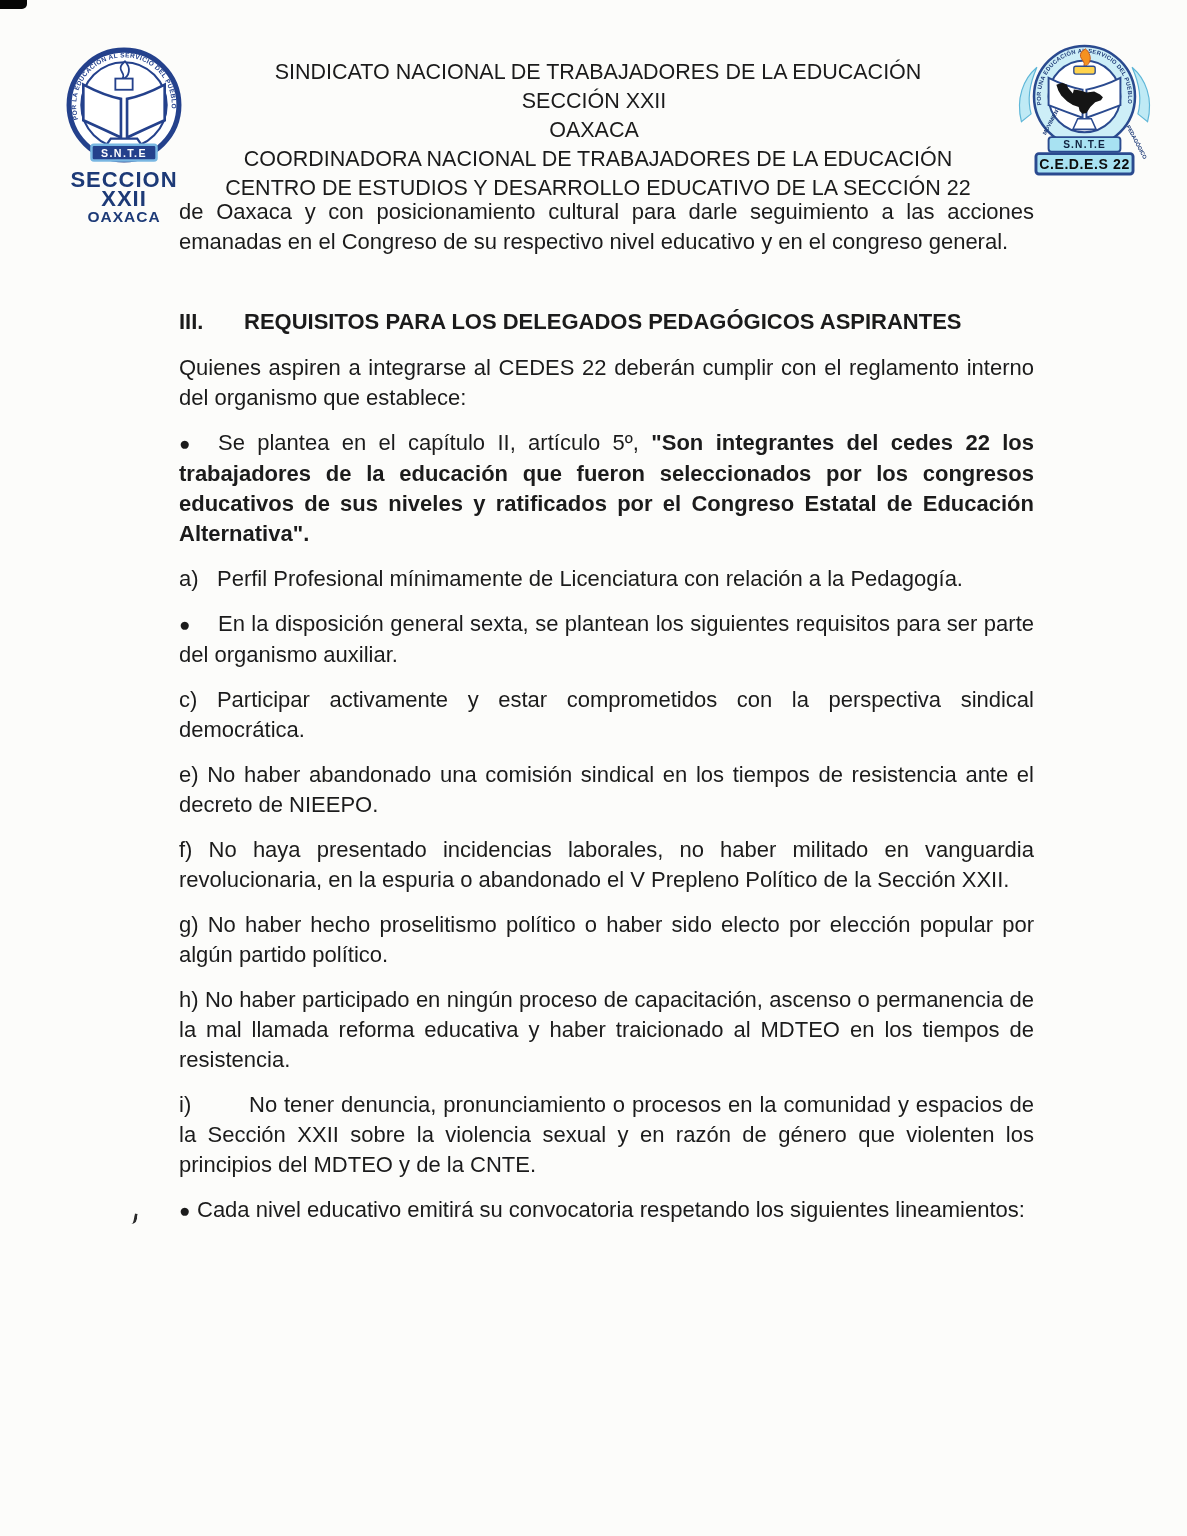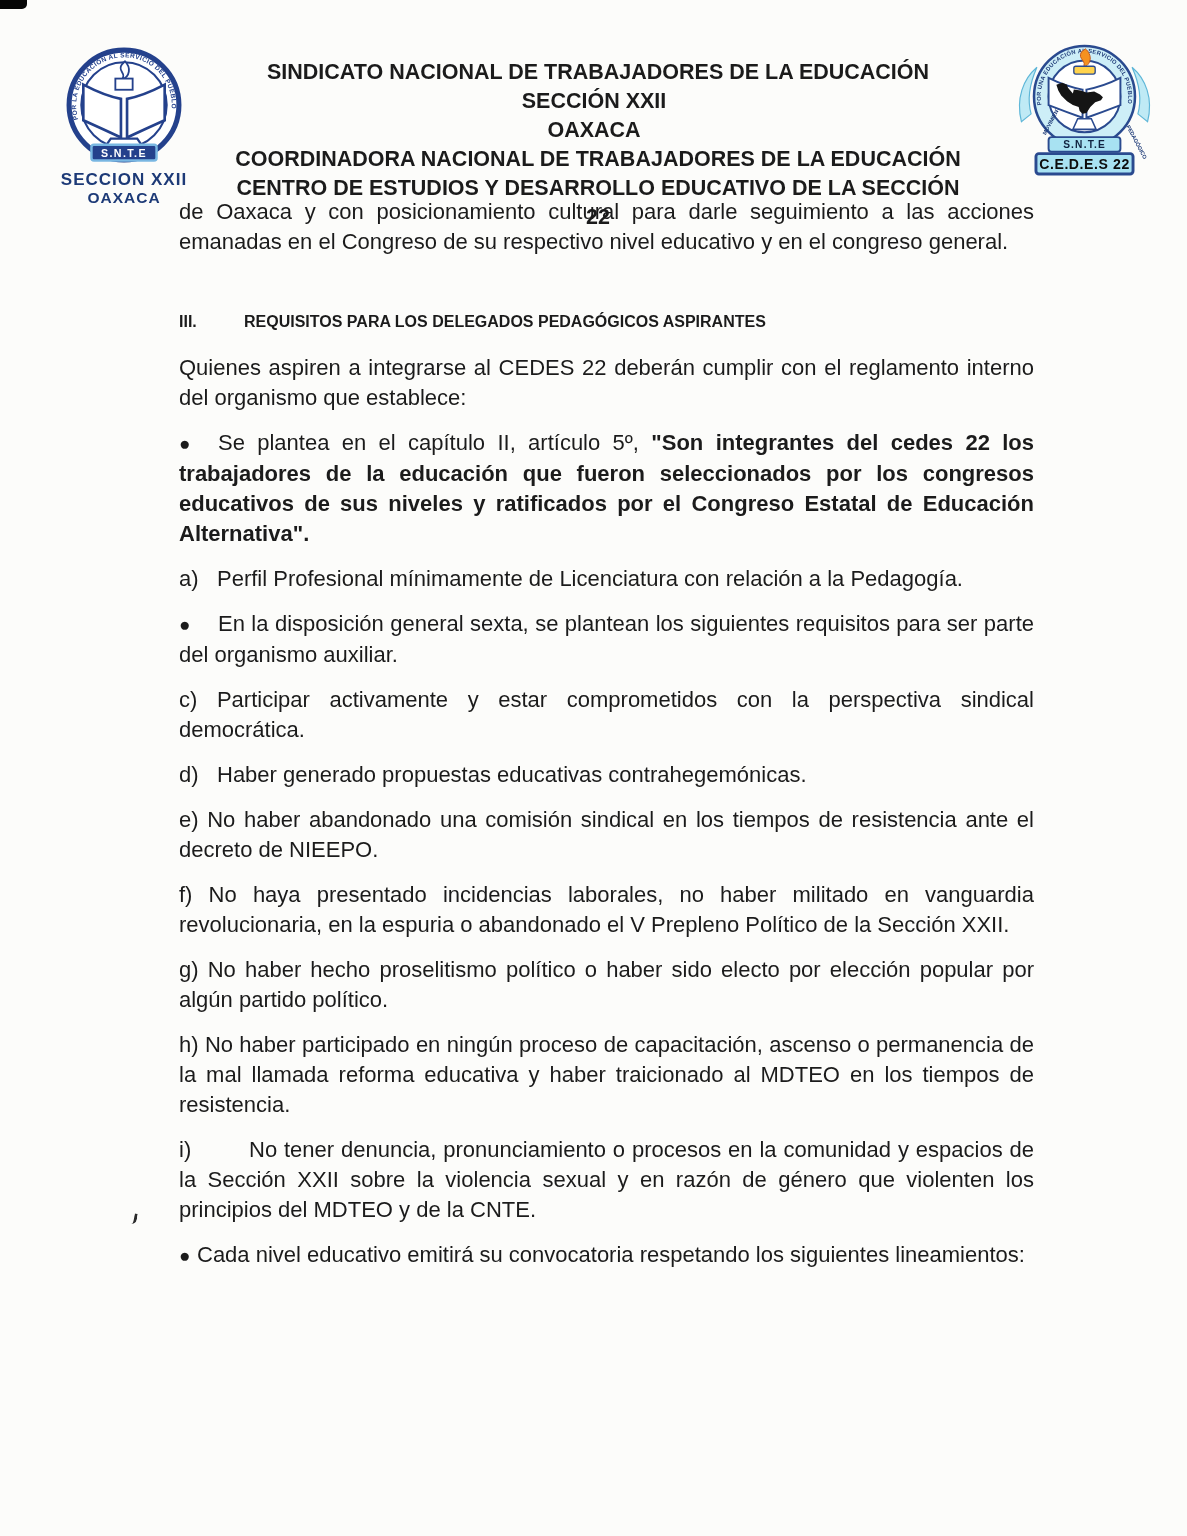--- a/index.html
+++ b/index.html
@@ -11,34 +11,34 @@
   }
 
   
   .corner-mark { position:absolute; top:0; left:0; width:27px; height:9px; background:#060606; border-radius:0 0 5px 0; }
   .margin-mark { position:absolute; left:130px; top:1213px; width:4px; height:11px;
                  border-right:3.5px solid #2b2b2b; border-radius:0 0 7px 3px; transform:rotate(10deg); }
 
   
   .logo-left  { position:absolute; top:44px; left:57px; width:134px; text-align:center; }
   .logo-right { position:absolute; top:34px; left:1002px; width:165px; }
-  .logo-left .section-caption { font-size:17px; font-weight:bold; color:#1d3a77; letter-spacing:1px; line-height:19px; margin-top:2px; }
+  .logo-left .section-caption { font-size:22px; font-weight:bold; color:#1d3a77; letter-spacing:1px; line-height:19px; margin-top:2px; }
   .logo-left .state-caption   { font-size:15.5px; font-weight:bold; color:#1d3a77; letter-spacing:1px; line-height:18px; }
 
   .title-block { position:absolute; top:58px; left:222px; width:752px;
-                 font-weight:bold; font-size:21.5px; line-height:29px; text-align:center; }
+                 font-weight:normal; font-size:21.5px; line-height:29px; text-align:center; }
   .title-line2 { display:flex; justify-content:space-between; padding:0 38px 0 30px;flex-direction:column; }
 
   
   .content { position:absolute; left:179px; top:197px; width:855px;
              font-size:22px; line-height:30px; text-align:justify; }
   .content p { margin:15px 0 0 0; }
   .content p:first-child { margin-top:0; }
 
-  .heading { margin-top:50px !important; font-weight:bold; font-size:16px; text-align:left; }
+  .heading { margin-top:50px !important; font-weight:bold; font-size:22px; text-align:left; }
   .h-num { display:inline-block; width:65px; }
   .after-heading { margin-top:16px !important; }
 
   .bullet-glyph { display:inline-block; width:39px; font-size:19px; }
   .bullet-glyph.tight { width:18px; }
   .bold { font-weight:bold; }
 
   .item-label { display:inline; }
   .item-label.w38 { display:inline-block; width:38px; }
   .item-label.w70 { display:inline-block; width:70px; }
@@ -163,23 +163,20 @@
 
     <p>
       <span class="bullet-glyph">●</span><span>En la disposición general sexta, se plantean los siguientes requisitos para ser parte del organismo auxiliar.</span>
     </p>
 
 
     <p>
       <span class="item-label">c)</span> <span>Participar activamente y estar comprometidos con la perspectiva sindical democrática.</span>
     </p>
 
-    <p>
-      <span class="item-label w38">d)</span><span>Haber generado propuestas educativas contrahegemónicas.</span>
-    </p>
 
     <p>
       <span class="item-label">e)</span> <span>No haber abandonado una comisión sindical en los tiempos de resistencia ante el decreto de NIEEPO.</span>
     </p>
 
     <p>
       <span class="item-label">f)</span> <span>No haya presentado incidencias laborales, no haber militado en vanguardia revolucionaria, en la espuria o abandonado el V Prepleno Político de la Sección XXII.</span>
     </p>
 
     <p>

